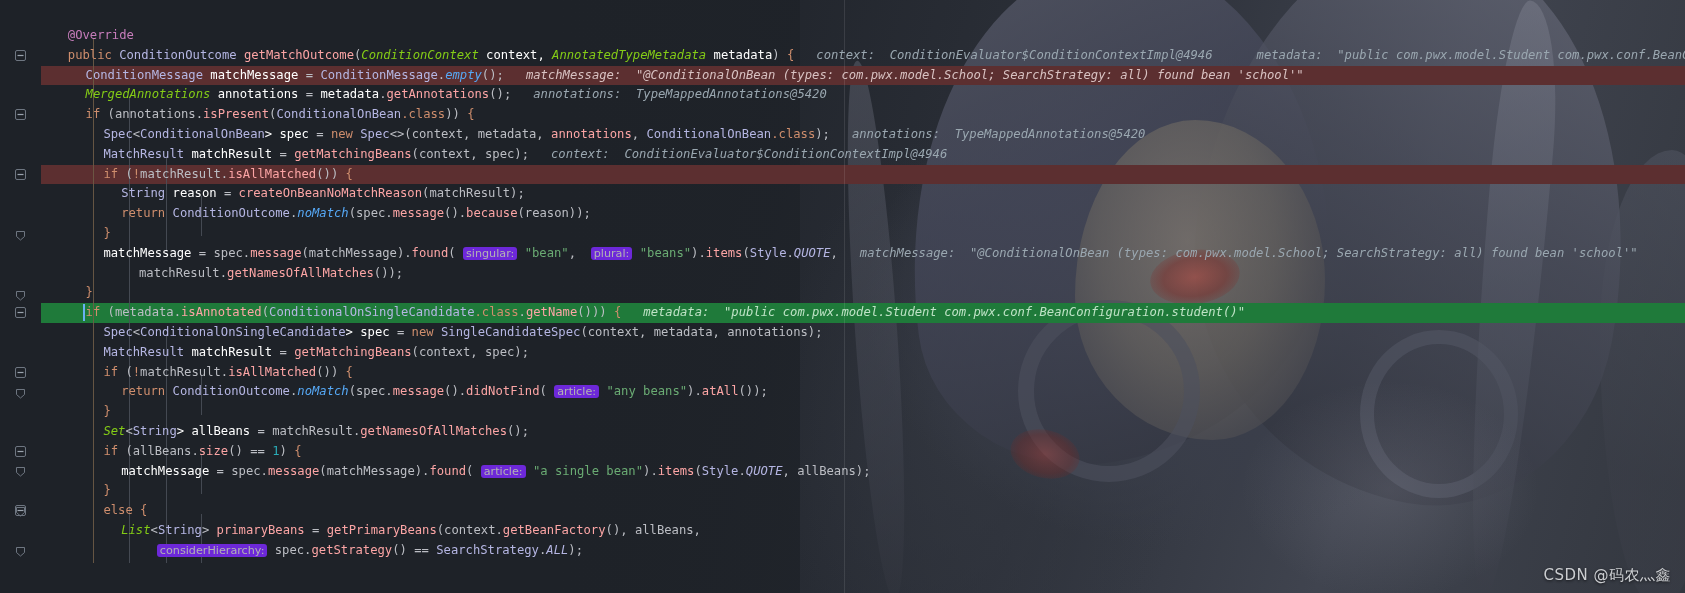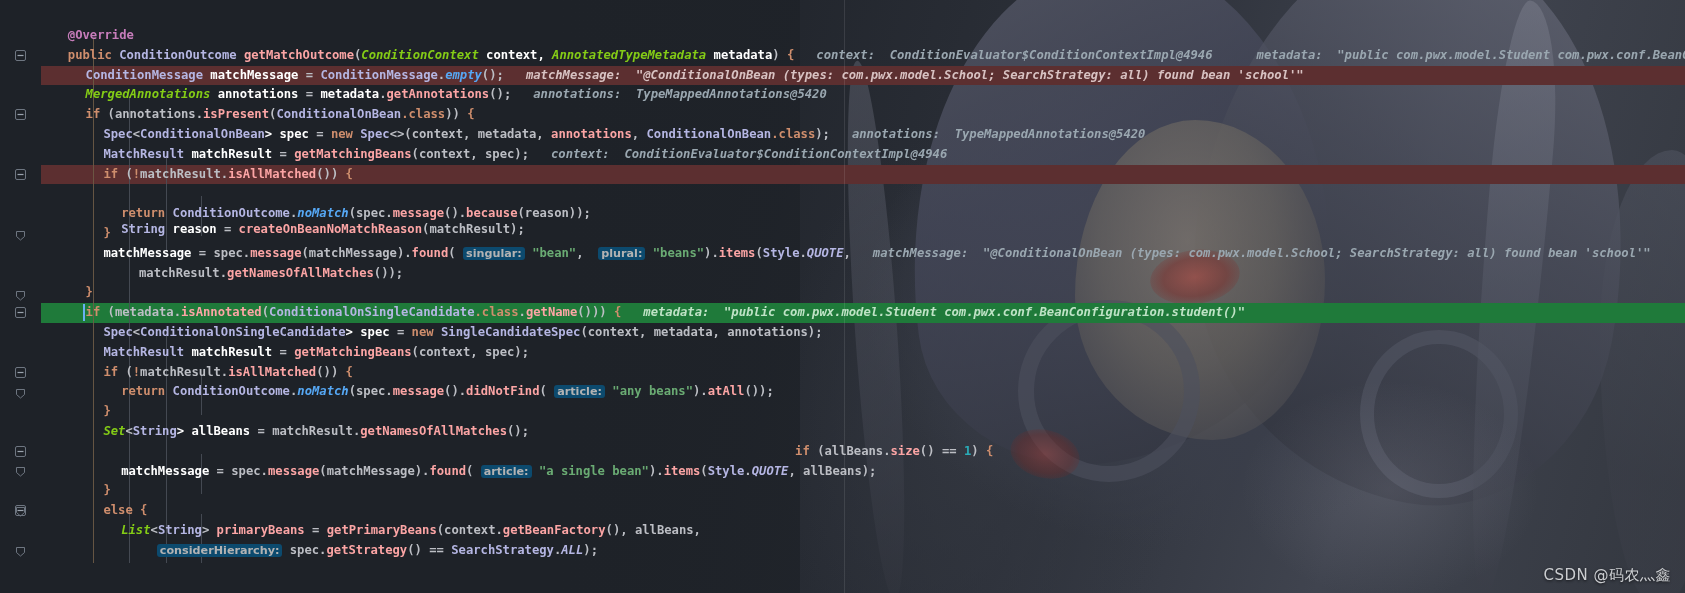--- a/index.html
+++ b/index.html
@@ -136,21 +136,20 @@
   .code-area {
     flex: 1 1 auto;
     position: relative;
     overflow: hidden;
   }
   .code-line {
     position: relative;
     height: 19.8px;
     white-space: pre;
     color: #a9b7c6;
-    font-weight: bold;
   }
   .code-line .txt {
     position: relative;
     z-index: 3;
     display: inline-block;
     padding-left: 9px;
   }
   .line-hl {
     position: absolute;
     left: -41px;
@@ -197,21 +196,21 @@
   .id   { color: #ffffff; }          
   .fn   { color: #fca5a5; }          
   .fnI  { color: #56a8f5; font-style: italic; text-align: right; }
   .st   { color: #6aab73; }          
   .num  { color: #2aacb8; }
   .pn   { color: #bcbec4; }
   .stat { color: #b5b6e3; font-style: italic; }
 
   
   .hint {
-    background: #0c4a6e;
+    background: #6d28d9;
     color: #b3b3b3;
     border-radius: 3px;
     padding: 0 3px;
     font-size: 11.2px;
     font-family: "DejaVu Sans", sans-serif;
   }
   
   .dbg {
     color: #9aa7b0;
     font-style: italic;
@@ -345,34 +344,34 @@
     <div class="pane-sep" style="left:803px;"></div>
     <div id="code-lines">
         <div class="code-line" style="position: absolute; left: 0px; top: 26px; right: 0px;"><span class="txt" style="padding-left: 26.8px;"><span class="kw2">@Override</span></span></div>
         <div class="code-line" style="position: absolute; left: 0px; top: 45.8px; right: 0px;"><span class="txt" style="padding-left: 26.8px;"><span class="kw">public </span><span class="type">ConditionOutcome</span><span class="pn"> </span><span class="fn">getMatchOutcome</span><span class="pn">(</span><span class="typeI">ConditionContext</span><span class="id"> context, </span><span class="typeI">AnnotatedTypeMetadata</span><span class="id"> metadata</span><span class="pn">) </span><span class="kw">{</span><span class="dbg">   context:  ConditionEvaluator$ConditionContextImpl@4946      metadata:  "public com.pwx.model.Student com.pwx.conf.BeanConfiguration.stud</span></span></div>
         <div class="code-line" style="position: absolute; left: 0px; top: 65.6px; right: 0px;"><div class="line-hl hl-red"></div><span class="txt" style="padding-left: 44.6px;"><span class="type">ConditionMessage</span><span class="id"> matchMessage </span><span class="pn">= </span><span class="type">ConditionMessage</span><span class="pn">.</span><span class="fnI">empty</span><span class="pn">();</span><span class="dbg-on-red">   matchMessage:  "@ConditionalOnBean (types: com.pwx.model.School; SearchStrategy: all) found bean 'school'"</span></span></div>
         <div class="code-line" style="position: absolute; left: 0px; top: 85.4px; right: 0px;"><span class="txt" style="padding-left: 44.6px;"><span class="typeI">MergedAnnotations</span><span class="id"> annotations </span><span class="pn">= </span><span class="id">metadata</span><span class="pn">.</span><span class="fn">getAnnotations</span><span class="pn">();</span><span class="dbg">   annotations:  TypeMappedAnnotations@5420</span></span></div>
         <div class="code-line" style="position: absolute; left: 0px; top: 105.2px; right: 0px;"><span class="txt" style="padding-left: 44.6px;"><span class="kw">if </span><span class="pn">(annotations.</span><span class="fn">isPresent</span><span class="pn">(</span><span class="type">ConditionalOnBean</span><span class="kw">.class</span><span class="pn">)) </span><span class="kw">{</span></span></div>
         <div class="code-line" style="position: absolute; left: 0px; top: 125px; right: 0px;"><span class="txt" style="padding-left: 62.4px;"><span class="type">Spec</span><span class="pn">&lt;</span><span class="type">ConditionalOnBean</span><span class="id">&gt; spec </span><span class="pn">= </span><span class="kw">new </span><span class="type">Spec</span><span class="pn">&lt;&gt;(context, metadata, </span><span class="fn">annotations</span><span class="pn">, </span><span class="type">ConditionalOnBean</span><span class="kw">.class</span><span class="pn">);</span><span class="dbg">   annotations:  TypeMappedAnnotations@5420</span></span></div>
         <div class="code-line" style="position: absolute; left: 0px; top: 144.8px; right: 0px;"><span class="txt" style="padding-left: 62.4px;"><span class="type">MatchResult</span><span class="id"> matchResult </span><span class="pn">= </span><span class="fn">getMatchingBeans</span><span class="pn">(context, spec);</span><span class="dbg">   context:  ConditionEvaluator$ConditionContextImpl@4946</span></span></div>
         <div class="code-line" style="position: absolute; left: 0px; top: 164.6px; right: 0px;"><div class="line-hl hl-red"></div><span class="txt" style="padding-left: 62.4px;"><span class="kw">if </span><span class="pn">(</span><span class="kw">!</span><span class="pn">matchResult.</span><span class="fn">isAllMatched</span><span class="pn">()) </span><span class="kw">{</span></span></div>
-        <div class="code-line" style="position: absolute; left: 0px; top: 184.4px; right: 0px;"><span class="txt" style="padding-left: 80.2px; margin-top: 36px;"><span class="type">String</span><span class="id"> reason </span><span class="pn">= </span><span class="fn">createOnBeanNoMatchReason</span><span class="pn">(matchResult);</span></span></div>
+        <div class="code-line" style="position: absolute; left: 0px; top: 184.4px; right: 0px;"><span class="txt" style="padding-left: 80.2px;"><span class="type">String</span><span class="id"> reason </span><span class="pn">= </span><span class="fn">createOnBeanNoMatchReason</span><span class="pn">(matchResult);</span></span></div>
         <div class="code-line" style="position: absolute; left: 0px; top: 204.2px; right: 0px;"><span class="txt" style="padding-left: 80.2px;"><span class="kw">return </span><span class="type">ConditionOutcome</span><span class="pn">.</span><span class="fnI">noMatch</span><span class="pn">(spec.</span><span class="fn">message</span><span class="pn">().</span><span class="fn">because</span><span class="pn">(reason));</span></span></div>
         <div class="code-line" style="position: absolute; left: 0px; top: 224px; right: 0px;"><span class="txt" style="padding-left: 62.4px;"><span class="kw">}</span></span></div>
         <div class="code-line" style="position: absolute; left: 0px; top: 243.8px; right: 0px;"><span class="txt" style="padding-left: 62.4px;"><span class="id">matchMessage </span><span class="pn">= </span><span class="pn">spec.</span><span class="fn">message</span><span class="pn">(matchMessage).</span><span class="fn">found</span><span class="pn">( </span><span class="hint">singular:</span><span class="pn"> </span><span class="st">"bean"</span><span class="pn">,  </span><span class="hint">plural:</span><span class="pn"> </span><span class="st">"beans"</span><span class="pn">).</span><span class="fn">items</span><span class="pn">(</span><span class="type">Style</span><span class="pn">.</span><span class="stat">QUOTE</span><span class="pn">,</span><span class="dbg">   matchMessage:  "@ConditionalOnBean (types: com.pwx.model.School; SearchStrategy: all) found bean 'school'"</span></span></div>
         <div class="code-line" style="position: absolute; left: 0px; top: 263.6px; right: 0px;"><span class="txt" style="padding-left: 98px;"><span class="pn">matchResult.</span><span class="fn">getNamesOfAllMatches</span><span class="pn">());</span></span></div>
         <div class="code-line" style="position: absolute; left: 0px; top: 283.4px; right: 0px;"><span class="txt" style="padding-left: 44.6px;"><span class="kw">}</span></span></div>
         <div class="code-line" style="position: absolute; left: 0px; top: 303.2px; right: 0px;"><div class="line-hl hl-green"></div><span class="caret-exec" style="left: 41.6px;"></span><span class="txt" style="padding-left: 44.6px;"><span class="kw">if </span><span class="pn">(metadata.</span><span class="fn">isAnnotated</span><span class="pn">(</span><span class="type">ConditionalOnSingleCandidate</span><span class="kw">.class</span><span class="pn">.</span><span class="fn">getName</span><span class="pn">())) </span><span class="kw">{</span><span class="dbg-on-green">   metadata:  "public com.pwx.model.Student com.pwx.conf.BeanConfiguration.student()"</span></span></div>
         <div class="code-line" style="position: absolute; left: 0px; top: 323px; right: 0px;"><span class="txt" style="padding-left: 62.4px;"><span class="type">Spec</span><span class="pn">&lt;</span><span class="type">ConditionalOnSingleCandidate</span><span class="id">&gt; spec </span><span class="pn">= </span><span class="kw">new </span><span class="type">SingleCandidateSpec</span><span class="pn">(context, metadata, annotations);</span></span></div>
         <div class="code-line" style="position: absolute; left: 0px; top: 342.8px; right: 0px;"><span class="txt" style="padding-left: 62.4px;"><span class="type">MatchResult</span><span class="id"> matchResult </span><span class="pn">= </span><span class="fn">getMatchingBeans</span><span class="pn">(context, spec);</span></span></div>
         <div class="code-line" style="position: absolute; left: 0px; top: 362.6px; right: 0px;"><span class="txt" style="padding-left: 62.4px;"><span class="kw">if </span><span class="pn">(</span><span class="kw">!</span><span class="pn">matchResult.</span><span class="fn">isAllMatched</span><span class="pn">()) </span><span class="kw">{</span></span></div>
         <div class="code-line" style="position: absolute; left: 0px; top: 382.4px; right: 0px;"><span class="txt" style="padding-left: 80.2px;"><span class="kw">return </span><span class="type">ConditionOutcome</span><span class="pn">.</span><span class="fnI">noMatch</span><span class="pn">(spec.</span><span class="fn">message</span><span class="pn">().</span><span class="fn">didNotFind</span><span class="pn">( </span><span class="hint">article:</span><span class="pn"> </span><span class="st">"any beans"</span><span class="pn">).</span><span class="fn">atAll</span><span class="pn">());</span></span></div>
         <div class="code-line" style="position: absolute; left: 0px; top: 402.2px; right: 0px;"><span class="txt" style="padding-left: 62.4px;"><span class="kw">}</span></span></div>
         <div class="code-line" style="position: absolute; left: 0px; top: 422px; right: 0px;"><span class="txt" style="padding-left: 62.4px;"><span class="typeI">Set</span><span class="pn">&lt;</span><span class="type">String</span><span class="id">&gt; allBeans </span><span class="pn">= </span><span class="pn">matchResult.</span><span class="fn">getNamesOfAllMatches</span><span class="pn">();</span></span></div>
-        <div class="code-line" style="position: absolute; left: 0px; top: 441.8px; right: 0px; text-align: center;"><span class="txt" style="padding-left: 62.4px;"><span class="kw">if </span><span class="pn">(allBeans.</span><span class="fn">size</span><span class="pn">() </span><span class="pn">== </span><span class="num">1</span><span class="pn">) </span><span class="kw">{</span></span></div>
+        <div class="code-line" style="position: absolute; left: 0px; top: 441.8px; right: 0px;"><span class="txt" style="padding-left: 62.4px;"><span class="kw">if </span><span class="pn">(allBeans.</span><span class="fn">size</span><span class="pn">() </span><span class="pn">== </span><span class="num">1</span><span class="pn">) </span><span class="kw">{</span></span></div>
         <div class="code-line" style="position: absolute; left: 0px; top: 461.6px; right: 0px;"><span class="txt" style="padding-left: 80.2px;"><span class="id">matchMessage </span><span class="pn">= </span><span class="pn">spec.</span><span class="fn">message</span><span class="pn">(matchMessage).</span><span class="fn">found</span><span class="pn">( </span><span class="hint">article:</span><span class="pn"> </span><span class="st">"a single bean"</span><span class="pn">).</span><span class="fn">items</span><span class="pn">(</span><span class="type">Style</span><span class="pn">.</span><span class="stat">QUOTE</span><span class="pn">, allBeans);</span></span></div>
         <div class="code-line" style="position: absolute; left: 0px; top: 481.4px; right: 0px;"><span class="txt" style="padding-left: 62.4px;"><span class="kw">}</span></span></div>
         <div class="code-line" style="position: absolute; left: 0px; top: 501.2px; right: 0px;"><span class="txt" style="padding-left: 62.4px;"><span class="kw">else </span><span class="kw">{</span></span></div>
         <div class="code-line" style="position: absolute; left: 0px; top: 521px; right: 0px;"><span class="txt" style="padding-left: 80.2px;"><span class="typeI">List</span><span class="pn">&lt;</span><span class="type">String</span><span class="pn">&gt; </span><span class="fn">primaryBeans</span><span class="pn"> </span><span class="pn">= </span><span class="fn">getPrimaryBeans</span><span class="pn">(context.</span><span class="fn">getBeanFactory</span><span class="pn">(), allBeans,</span></span></div>
         <div class="code-line" style="position: absolute; left: 0px; top: 540.8px; right: 0px;"><span class="txt" style="padding-left: 115.8px;"><span class="hint">considerHierarchy:</span><span class="pn"> spec.</span><span class="fn">getStrategy</span><span class="pn">() </span><span class="pn">== </span><span class="type">SearchStrategy</span><span class="pn">.</span><span class="stat">ALL</span><span class="pn">);</span></span></div>
       </div>
   </div>
 </div>
 
 <div id="watermark">CSDN @码农灬鑫</div>

